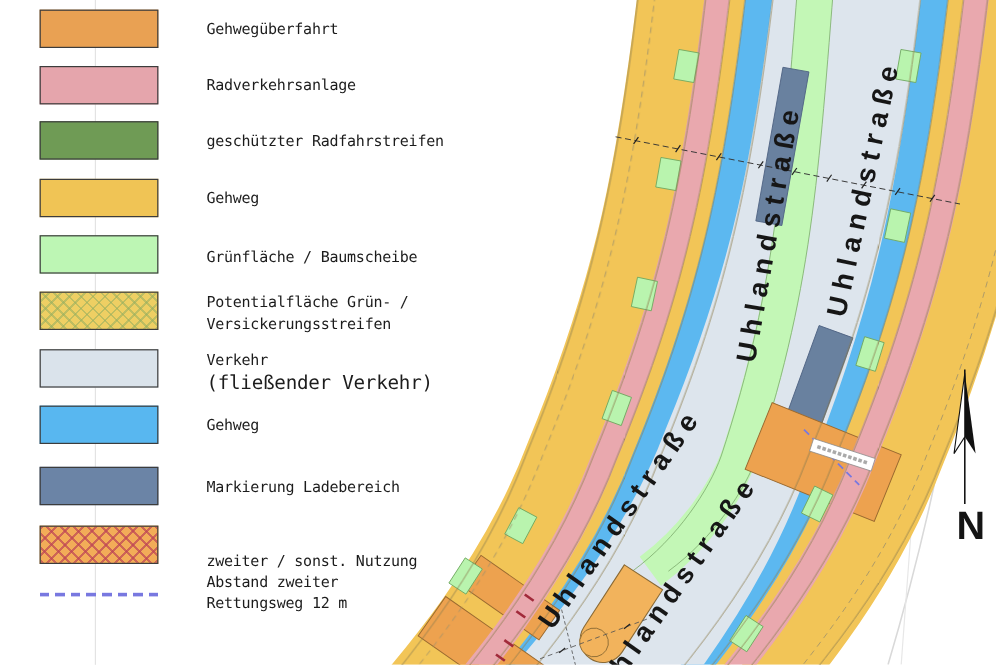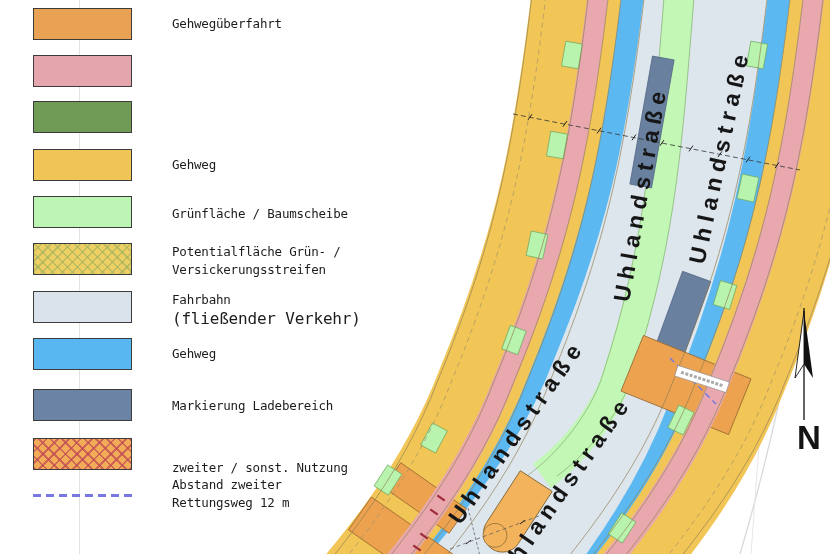--- a/index.html
+++ b/index.html
@@ -169,35 +169,37 @@
     </g>
   </svg>
 
   <div id="legend">
     <div class="lg-divider"></div>
 
     <div class="sw sw1"></div>
     <div class="lb" style="top:16px">Gehwegüberfahrt</div>
 
     <div class="sw sw2"></div>
+    <div class="lb" style="top:63px">Radverkehrsanlage</div>
 
     <div class="sw sw3"></div>
+    <div class="lb" style="top:110px">geschützter Radfahrstreifen</div>
 
     <div class="sw sw4"></div>
     <div class="lb" style="top:157px">Gehweg</div>
 
     <div class="sw sw5"></div>
     <div class="lb" style="top:206px">Grünfläche / Baumscheibe</div>
 
     <div class="sw sw6"></div>
     <div class="lb" style="top:262px">Versickerungsstreifen</div>
     <div class="lb" style="top:244px">Potentialfläche Grün- /</div>
 
     <div class="sw sw7"></div>
-    <div class="lb" style="top:292px">Fahrbahn</div>
+    <div class="lb" style="top:292px">Verkehr</div>
     <div class="lb small" style="top:309px">(fließender Verkehr)</div>
 
     <div class="sw sw8"></div>
     <div class="lb" style="top:346px">Gehweg</div>
 
     <div class="sw sw9"></div>
     <div class="lb" style="top:398px">Markierung Ladebereich</div>
 
     <div class="sw sw10"></div>
     <div class="lb" style="top:460px">zweiter / sonst. Nutzung</div>

